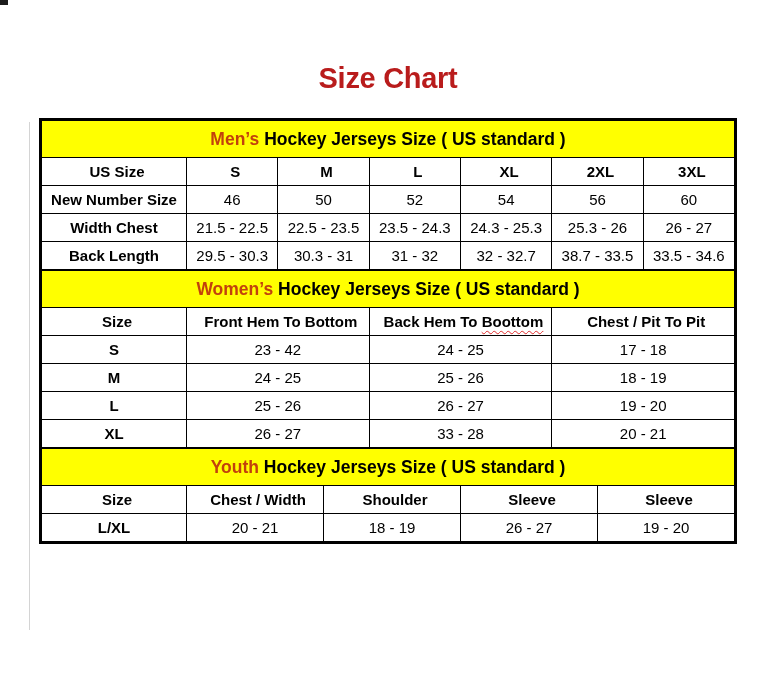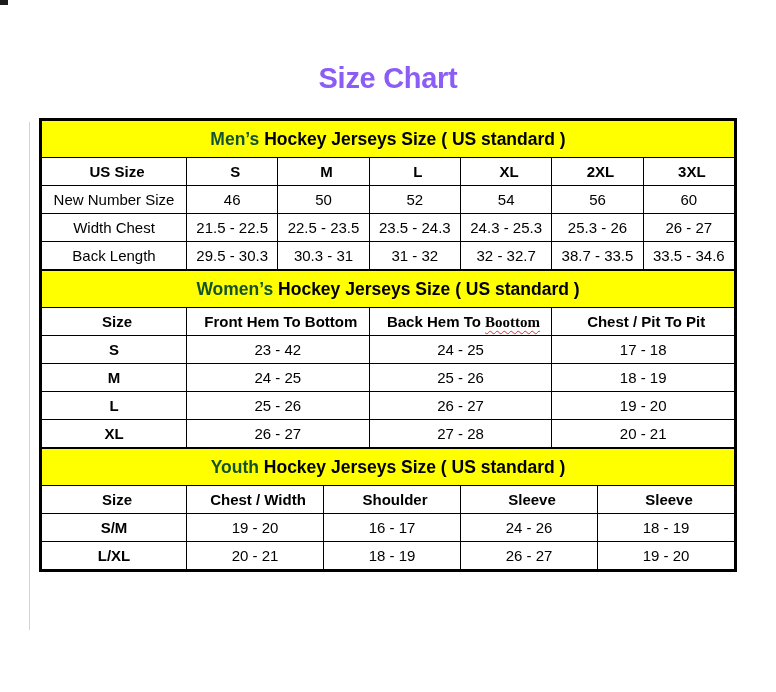--- a/index.html
+++ b/index.html
@@ -16,21 +16,21 @@
     position: absolute; left: 0; top: 0;
     width: 8px; height: 5px; background: #1c1c1c;
   }
   .artifact-line {
     position: absolute; left: 29px; top: 122px;
     width: 1px; height: 508px; background: #d4d4d4;
   }
   .title {
     margin: 62px 0 23px 0;
     text-align: center;
-    color: #8b5cf6;
+    color: #b91c1c;
     font-size: 29px;
     font-weight: bold;
     line-height: 1.15;
     letter-spacing: -0.3px;
   }
   .chart {
     width: 698px;
     margin: 0 auto;
     border: 2px solid #000;
     background: #fff;
@@ -49,29 +49,28 @@
     height: 28px;
     overflow: hidden;
     white-space: nowrap;
   }
   .band-row td {
     background: #ffff00;
     font-weight: bold;
     font-size: 17.5px;
     height: 37px;
   }
-  .band-row .hl { color: #14532d; }
+  .band-row .hl { color: #c2410c; }
   .head-row th { font-weight: bold; padding-left: 8px; }
-  .lbl { font-weight: normal; }
+  .lbl { font-weight: bold; }
   .lbl-strong { font-weight: bold; }
   .typo {
     text-decoration: underline wavy #e02b2b;
     text-decoration-thickness: 1px;
     text-underline-offset: 3px;
-    font-family: Liberation Serif, serif;
   }
 </style>
 </head>
 <body>
 
 <div class="artifact-dot"></div>
 <div class="artifact-line"></div>
 
 <h1 class="title">Size Chart</h1>
 
@@ -161,21 +160,21 @@
       </tr>
       <tr>
         <td class="lbl-strong">L</td>
         <td>25 - 26</td>
         <td>26 - 27</td>
         <td>19 - 20</td>
       </tr>
       <tr>
         <td class="lbl-strong">XL</td>
         <td>26 - 27</td>
-        <td>27 - 28</td>
+        <td>33 - 28</td>
         <td>20 - 21</td>
       </tr>
     </tbody>
   </table>
 
   <table class="size-table">
     <colgroup>
         <col style="width:145px">
         <col>
         <col>
@@ -187,27 +186,20 @@
         <td colspan="5"><span class="hl">Youth</span><span> Hockey Jerseys Size ( US standard )</span></td>
       </tr>
       <tr class="head-row">
         <th>Size</th>
         <th>Chest / Width</th>
         <th>Shoulder</th>
         <th>Sleeve</th>
         <th>Sleeve</th>
       </tr>
       <tr>
-        <td class="lbl-strong">S/M</td>
-        <td>19 - 20</td>
-        <td>16 - 17</td>
-        <td>24 - 26</td>
-        <td>18 - 19</td>
-      </tr>
-      <tr>
         <td class="lbl-strong">L/XL</td>
         <td>20 - 21</td>
         <td>18 - 19</td>
         <td>26 - 27</td>
         <td>19 - 20</td>
       </tr>
     </tbody>
   </table>
 
 </div>

